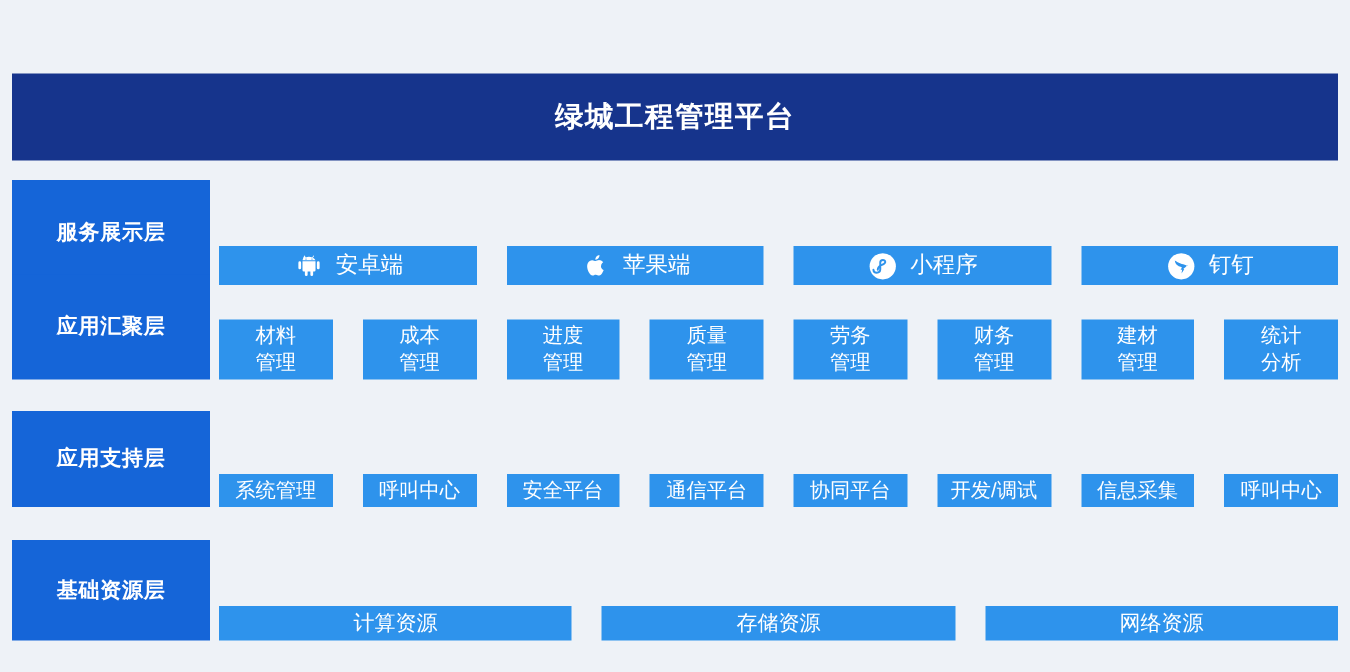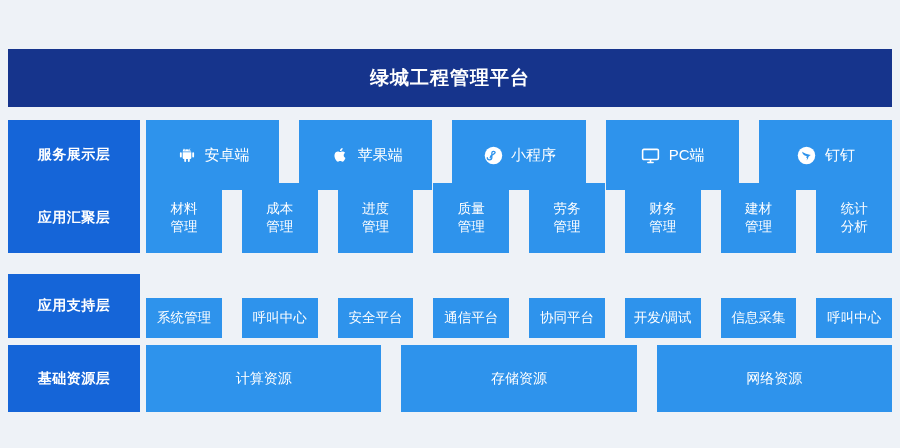--- a/index.html
+++ b/index.html
@@ -48,20 +48,21 @@
     font-weight:bold;
     letter-spacing:.5px;
     display:flex;align-items:center;justify-content:center;
     text-align:center;
   }
   .blocks{
     flex:1 1 auto;
     display:flex;
     margin-left:6px;
     gap:20px;
+    align-items:flex-end;
   }
   .cell{
     flex:1 1 0;
     background:#2e93ec;
     color:#ffffff;
     display:flex;
     align-items:center;
     justify-content:center;
     text-align:center;
     font-size:13.5px;
@@ -70,21 +71,21 @@
     padding:2px 3px;
   }
 
   
   #row-service  { top:120px; height:70px; }
   #row-service .cell{ gap:7px; font-size:15px; }
   #row-apps     { top:183px; height:70px; }
   #row-apps .cell{ font-size:13.5px; }
   #row-support  { top:274px; height:64px; }
   #row-support .cell{ font-size:13.5px;margin-top:24px; }
-  #row-infra    { top:345px; height:67px;border-radius:32px; }
+  #row-infra    { top:360px; height:67px;border-radius:32px; }
   #row-infra .cell{ font-size:14px; }
 
   .cell-label{ display:inline-block; }
   .two-line{ white-space:pre-line; }
 
   
   .icon{
     display:inline-flex;
     align-items:center;
     justify-content:center;
@@ -127,30 +128,20 @@
       <div class="cell">
         <span class="icon">
           <svg width="21" height="21" viewBox="0 0 24 24">
             <circle cx="12" cy="12" r="10" fill="#ffffff"></circle>
             <path d="M8.2 14.6c0-2 1.5-2.9 3.1-3.6 1.5-.7 2.6-1.2 2.6-2.3 0-.9-.8-1.5-1.8-1.5-1.2 0-2 .9-2 2v5.1c0 1.5-1.2 2.6-2.7 2.6-1.4 0-2.5-1-2.5-2.3" fill="none" stroke="#2e93ec" stroke-width="1.5" stroke-linecap="round"></path>
           </svg>
         </span>
         <span class="cell-label">小程序</span>
       </div>
 
-      <div class="cell">
-        <span class="icon">
-          <svg width="21" height="21" viewBox="0 0 24 24" fill="none" stroke="#ffffff" stroke-width="1.8">
-            <rect x="3" y="5" width="18" height="11.5" rx="1.4"></rect>
-            <line x1="9" y1="20" x2="15" y2="20" stroke-linecap="round"></line>
-            <line x1="12" y1="16.5" x2="12" y2="20"></line>
-          </svg>
-        </span>
-        <span class="cell-label">PC端</span>
-      </div>
 
       <div class="cell">
         <span class="icon">
           <svg width="21" height="21" viewBox="0 0 24 24">
             <circle cx="12" cy="12" r="10" fill="#ffffff"></circle>
             <path d="M16.6 10.8c-.9 1.9-3.2 3.3-3.2 3.3l.9.2-2.1 3.3.5-3.1-1.2.3 1-2s-3-.7-4.3-2.3c-1-1.2-1.1-2.8-1.1-2.8s3 2 5.3 2.6c1.5.4 3 .6 4.2 1.5z" fill="#2e93ec"></path>
           </svg>
         </span>
         <span class="cell-label">钉钉</span>
       </div>

